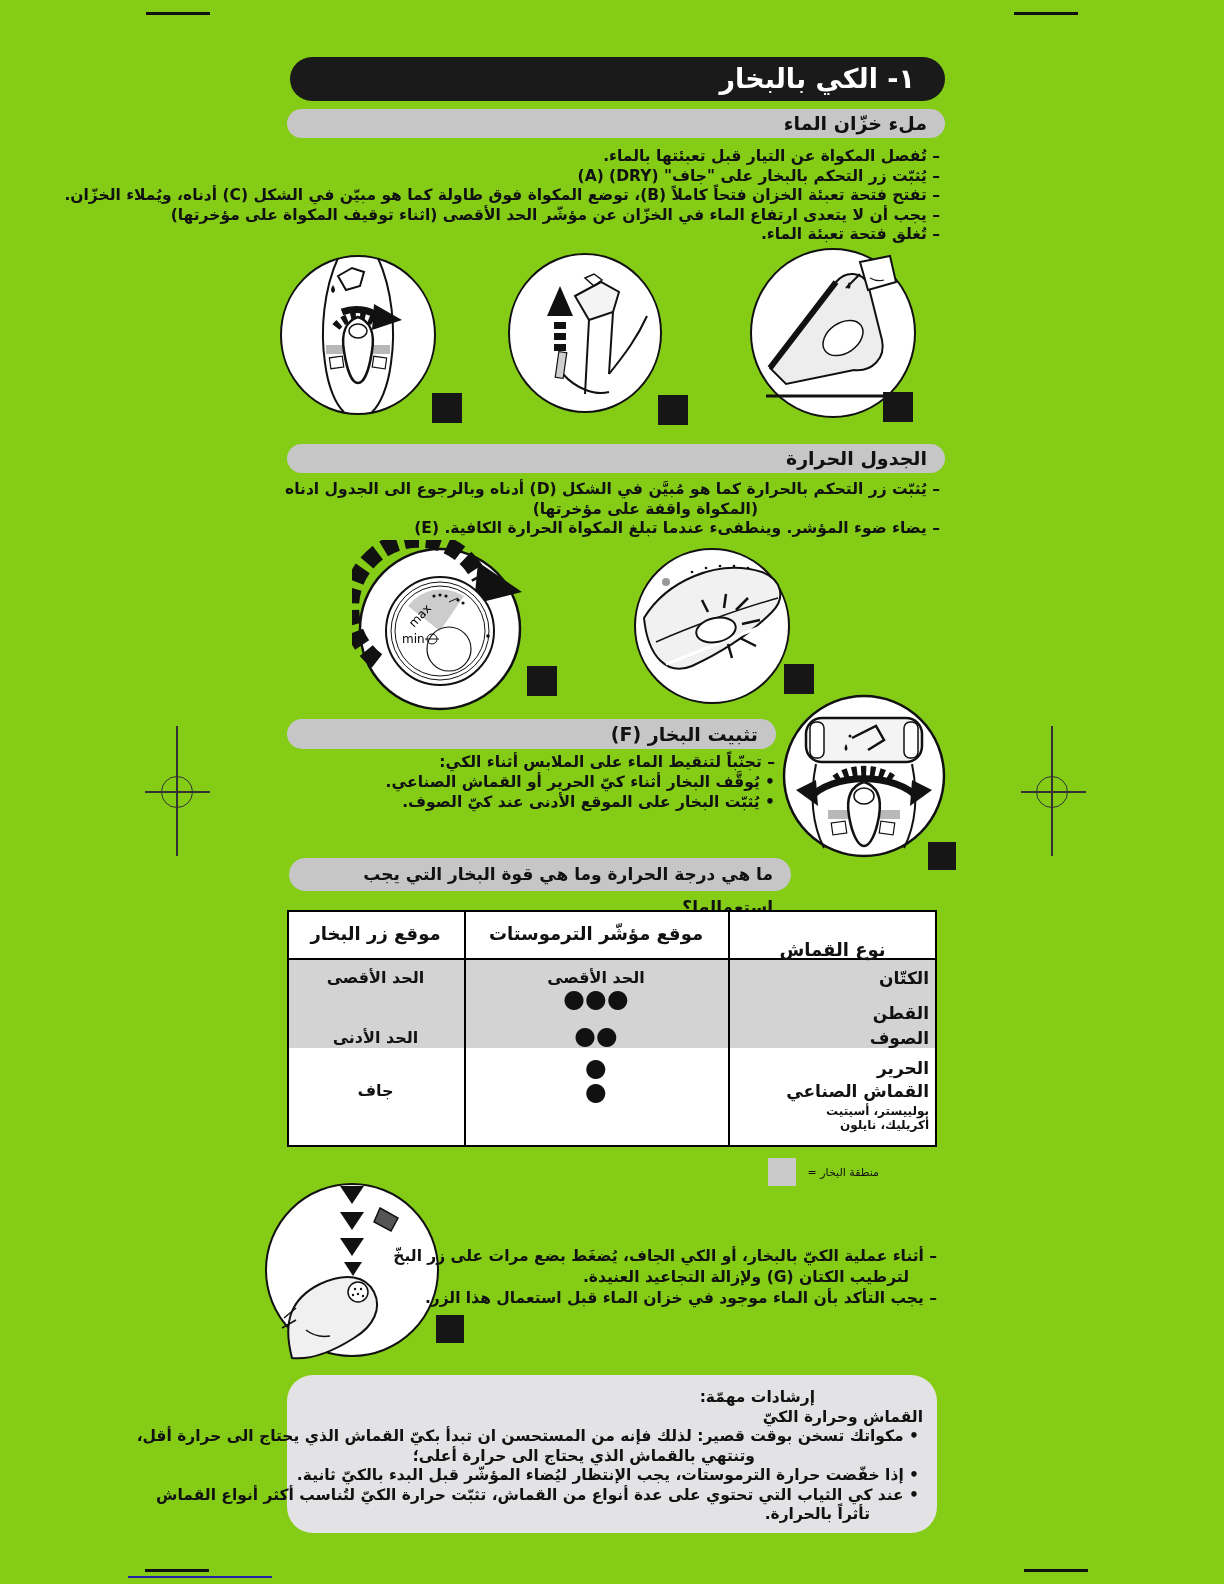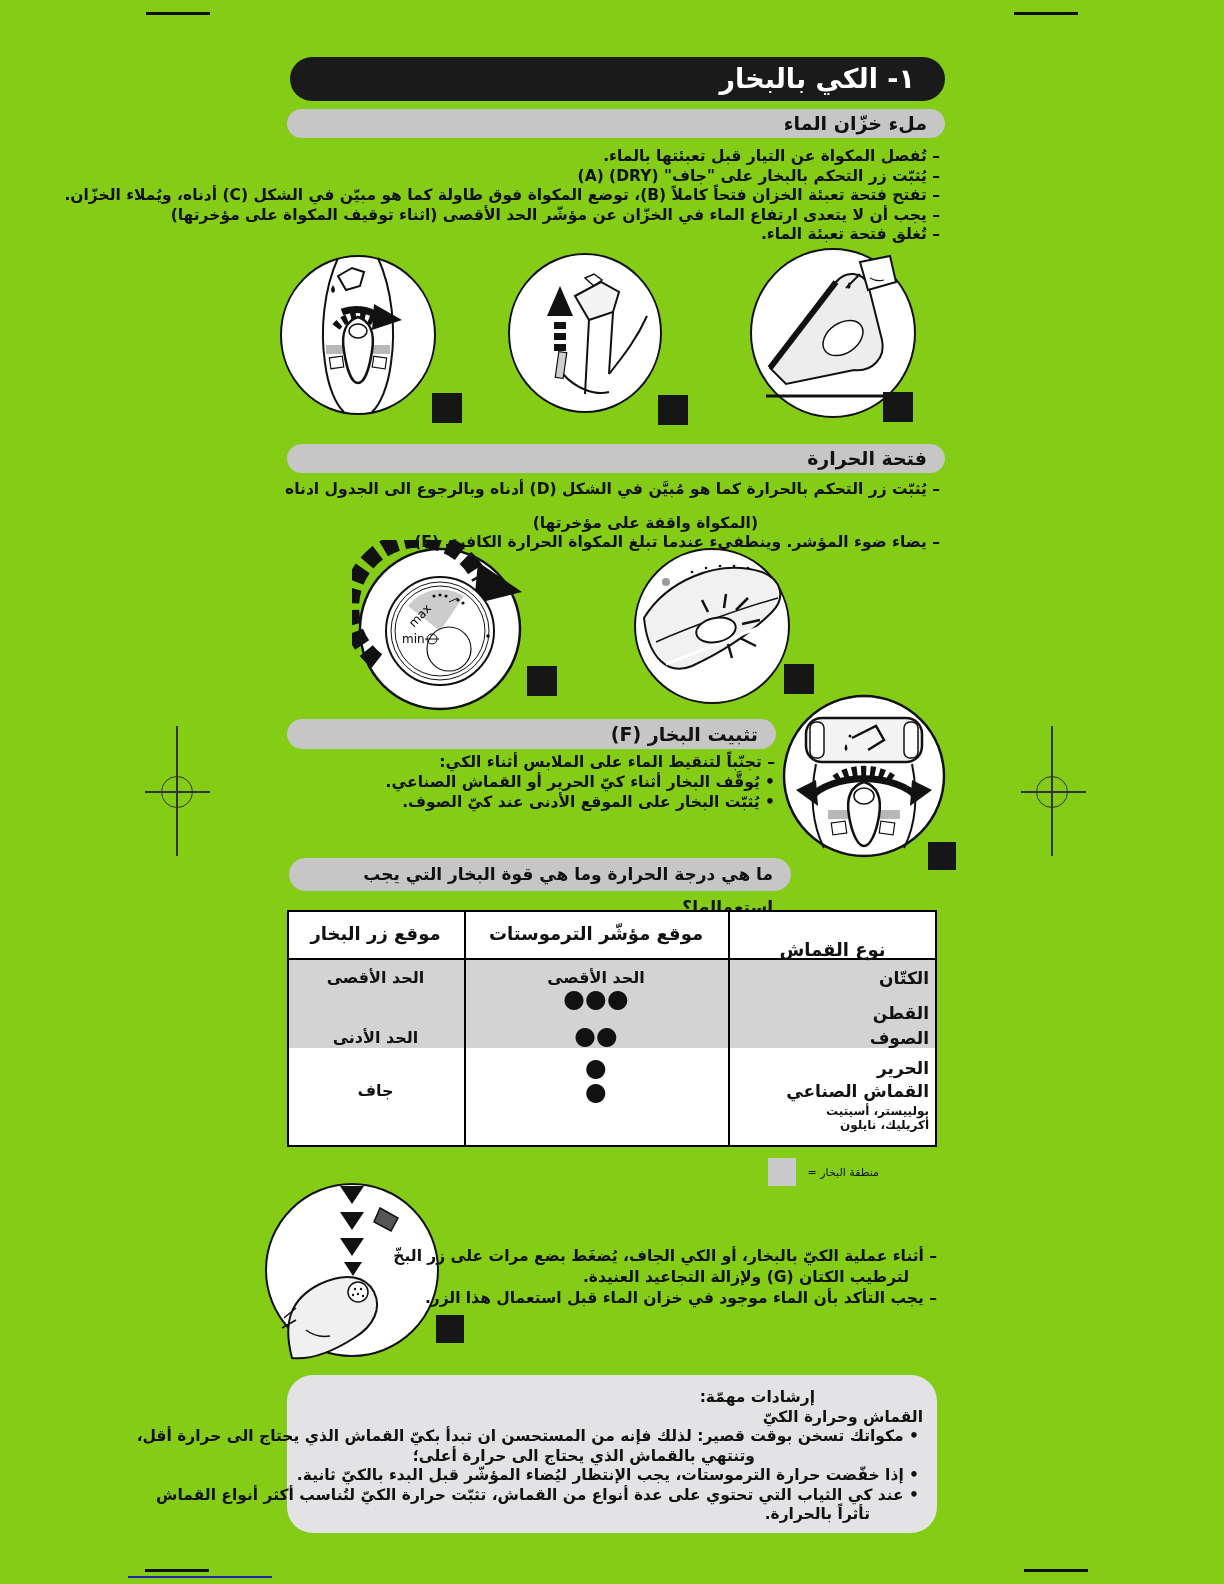--- a/index.html
+++ b/index.html
@@ -108,25 +108,25 @@
       <ellipse cx="95" cy="90" rx="22" ry="15" fill="#fff" stroke="#111" stroke-width="1.5" transform="rotate(-35 95 90)"></ellipse>
       <path d="M112,14 L142,8 L148,34 L120,42 Z" fill="#fff" stroke="#111" stroke-width="2"></path>
       <path d="M122,30 q7,4 14,2" stroke="#111" fill="none" stroke-width="1.2"></path>
       <path d="M112,26 L98,40" stroke="#111" stroke-width="2"></path>
       <path d="M101,34 q-3,5 0,7 q3,-2 0,-7" fill="#111"></path>
     </svg>
   </div>
   <div class="sq" style="left:883px;top:392px;width:30px;height:30px;"></div>
 
   <div class="pill" style="left:287px;top:444px;width:658px;height:29px;line-height:29px;">
-    <span>فتحة الحرارة</span>
+    <span>الجدول الحرارة</span>
   </div>
   <div class="para" style="left:287px;top:480px;width:653px;font-size:15.5px;line-height:19.5px;">
     <div class="line">– يُثبّت زر التحكم بالحرارة كما هو مُبيَّن في الشكل (D) أدناه وبالرجوع الى الجدول ادناه</div>
-    <div class="line" style="padding-right:182px;margin-top:14px;">(المكواة واقفة على مؤخرتها)</div>
+    <div class="line" style="padding-right:182px;">(المكواة واقفة على مؤخرتها)</div>
     <div class="line">– يضاء ضوء المؤشر. وينطفىء عندما تبلغ المكواة الحرارة الكافية. (E)</div>
   </div>
 
   <div class="abs" style="left:352px;top:540px;">
     <svg width="176" height="174" viewBox="0 0 176 174">
       <circle cx="88" cy="89" r="80" fill="#fff" stroke="#111" stroke-width="2.5"></circle>
       <path d="M25,121 A68,68 0 1 1 128,38" fill="none" stroke="#111" stroke-width="17" stroke-dasharray="15 7"></path>
       <polygon points="126,22 170,52 122,64" fill="#111"></polygon>
       <polygon points="80,37 96,37 88,51" fill="#111"></polygon>
       <circle cx="88" cy="91" r="54" fill="#fff" stroke="#111" stroke-width="2"></circle>

